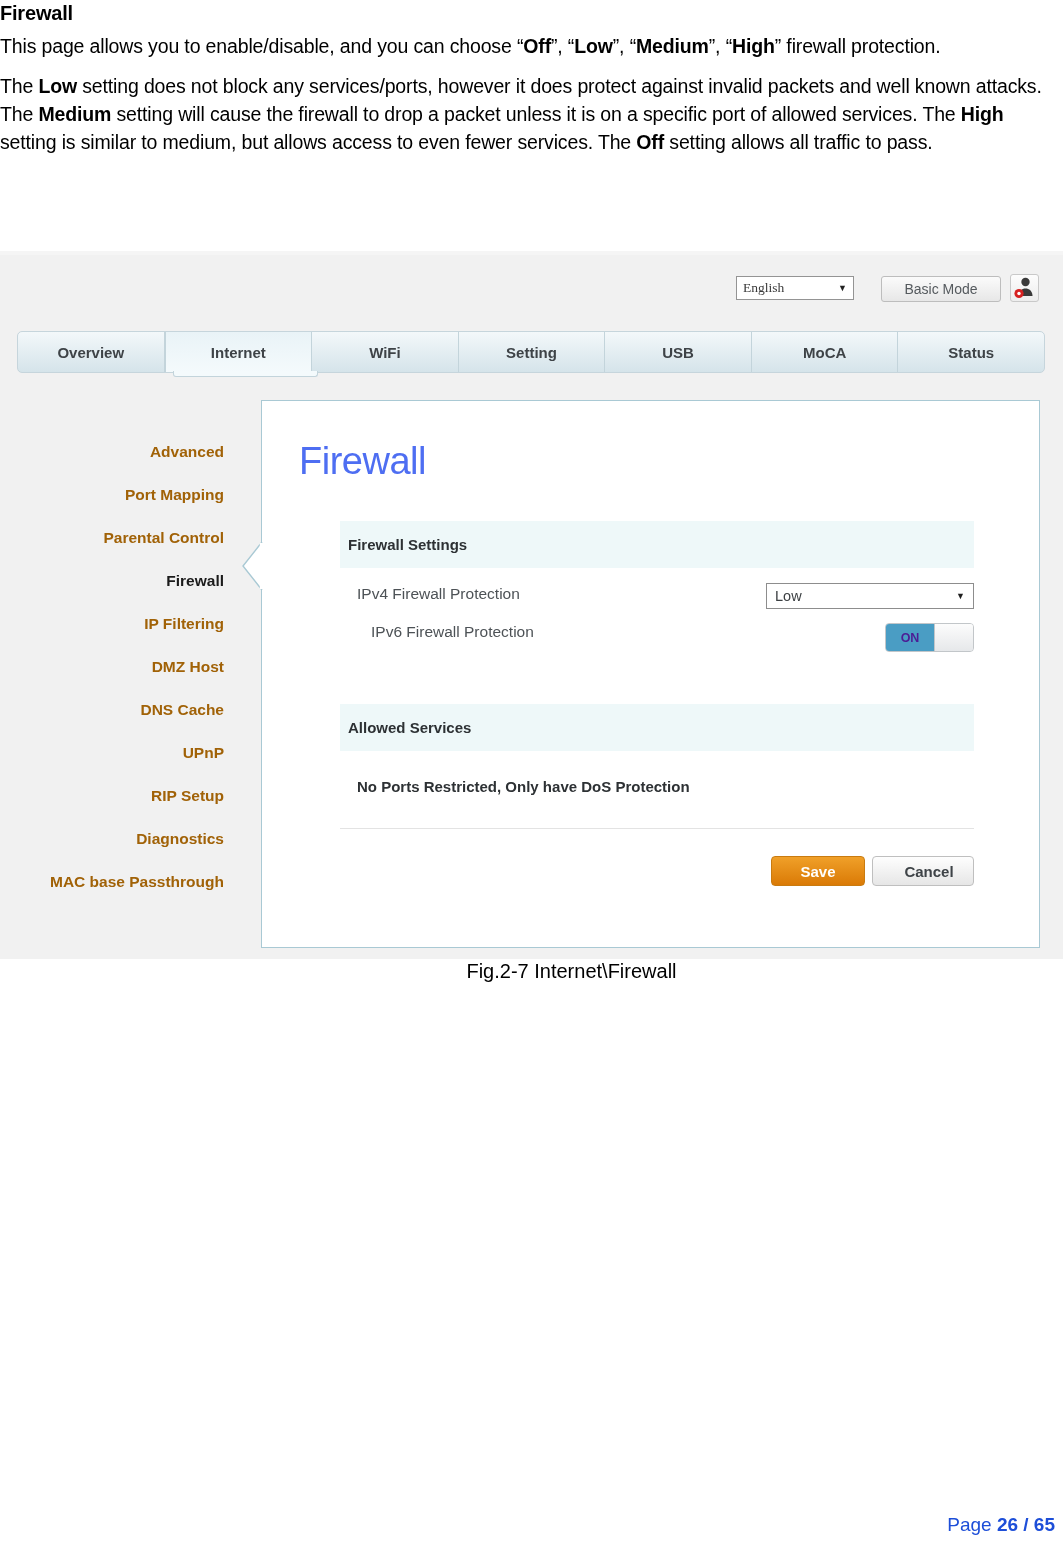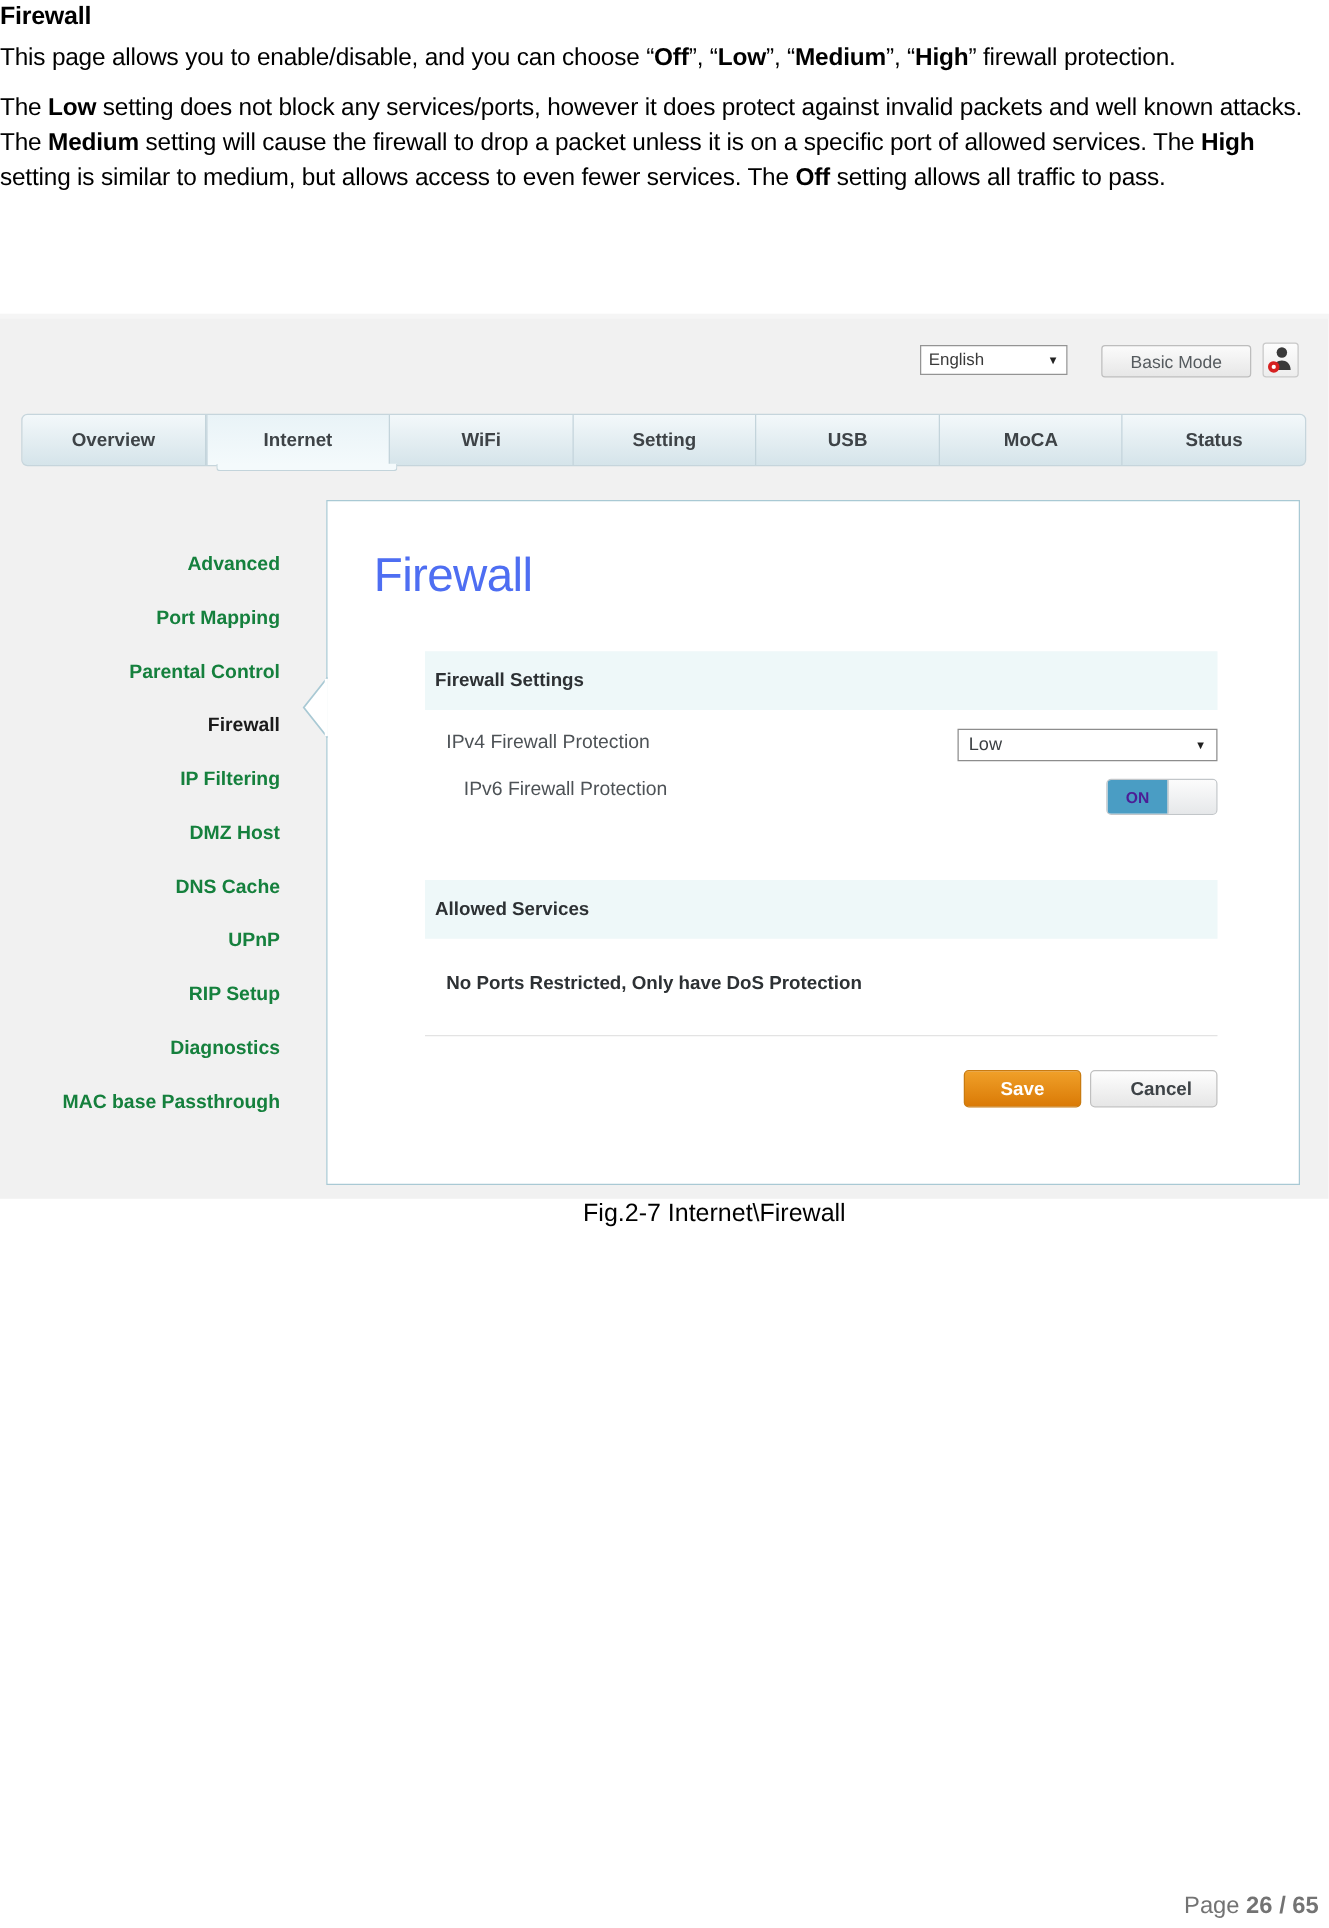--- a/index.html
+++ b/index.html
@@ -66,21 +66,21 @@
     background: #ffffff;
     border: 1px solid #949494;
     box-sizing: border-box;
     font-size: 13.5px;
     color: #3a3a3a;
     display: flex;
     align-items: center;
     padding: 0 6px;
     cursor: pointer;
   }
-  .lang-select .lbl { flex: 1; line-height: 1; }
+  .lang-select .lbl { flex: 1; line-height: 1; font-family: Liberation Serif, serif; }
   .lang-select .caret {
     font-size: 9px;
     color: #222;
     line-height: 1;
   }
 
   .basic-mode {
     position: absolute;
     left: 881px;
     top: 276px;
@@ -160,21 +160,21 @@
   
   .sidebar {
     position: absolute;
     left: 0px;
     top: 430px;
     width: 232px;
     text-align: right;
   }
   .side-item {
     font-size: 15.5px;
-    color: #15803d;
+    color: #a16207;
     font-weight: bold;
     padding: 0 8px 0 0;
     height: 43px;
     line-height: 43px;
     cursor: pointer;
     white-space: nowrap;
   }
   .side-item.active {
     color: #1b1b1b;
   }
@@ -352,21 +352,21 @@
     color: #000;
     margin-left: 40px;
   }
 
   
   .footer {
     position: absolute;
     right: 8px;
     bottom: 6px;
     font-size: 19px;
-    color: #737373;
+    color: #1d4ed8;
   }
   .footer b { font-weight: bold; }
 </style>
 </head>
 <body>
 
 <div class="doc">
   <div class="doc-h1">Firewall</div>
   <p class="doc-p" id="para1"><span>This page allows you to enable/disable, and you can choose “</span><b>Off</b><span>”, “</span><b>Low</b><span>”, “</span><b>Medium</b><span>”, “</span><b>High</b><span>” firewall protection.</span></p>
   <p class="doc-p" id="para2"><span>The </span><b>Low</b><span> setting does not block any services/ports, however it does protect against invalid packets and well known attacks. The </span><b>Medium</b><span> setting will cause the firewall to drop a packet unless it is on a specific port of allowed services. The </span><b>High</b><span> setting is similar to medium, but allows access to even fewer services. The </span><b>Off</b><span> setting allows all traffic to pass.</span></p>

